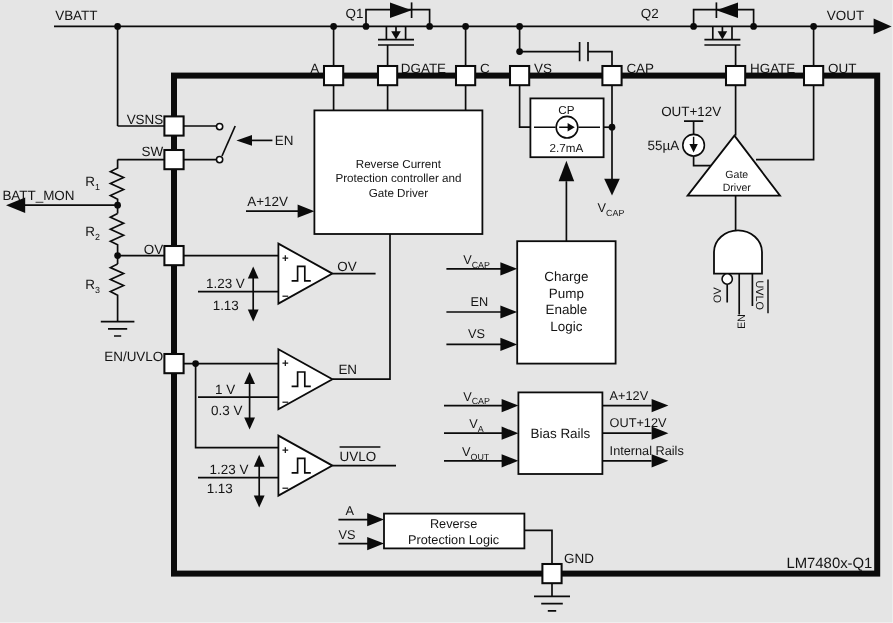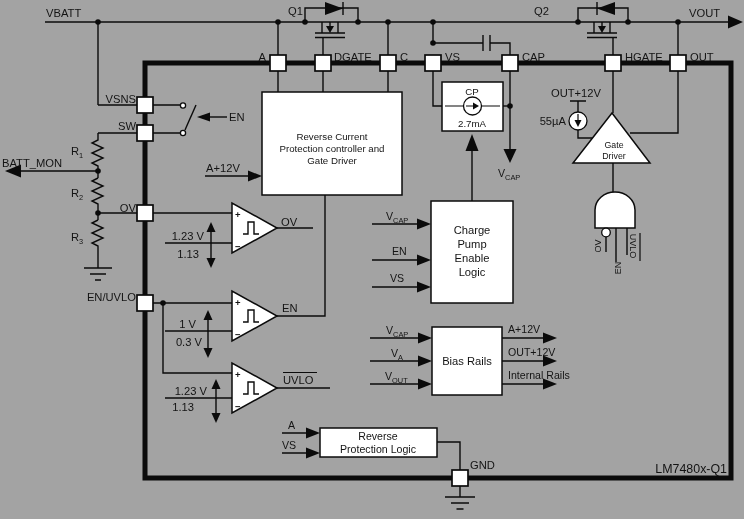--- a/index.html
+++ b/index.html
@@ -1,16 +1,16 @@
 <!DOCTYPE html>
 <html><head>
 <meta charset="utf-8">
 <style>
   html,body{margin:0;padding:0;background:#ffffff;}
-  .canvas{width:744px;height:519px;background:#a3a3a3;position:relative;overflow:hidden;}
+  .canvas{width:744px;height:519px;background:#e5e5e5;position:relative;overflow:hidden;}
   svg{display:block;}
   .wire{fill:none;stroke:#0b0b0b;stroke-width:1.4;}
   .thin{fill:none;stroke:#0b0b0b;stroke-width:1.2;}
   .border{fill:none;stroke:#0b0b0b;stroke-width:5;}
   .box{fill:#ffffff;stroke:#0b0b0b;stroke-width:1.5;}
   .pin{fill:#ffffff;stroke:#0b0b0b;stroke-width:1.7;}
   .dot{fill:#0b0b0b;stroke:none;}
   .head{fill:#0b0b0b;stroke:none;}
   .opencirc{fill:#ffffff;stroke:#0b0b0b;stroke-width:1.3;}
   text{font-family:"Liberation Sans","DejaVu Sans",sans-serif;fill:#141414;stroke:none;}

